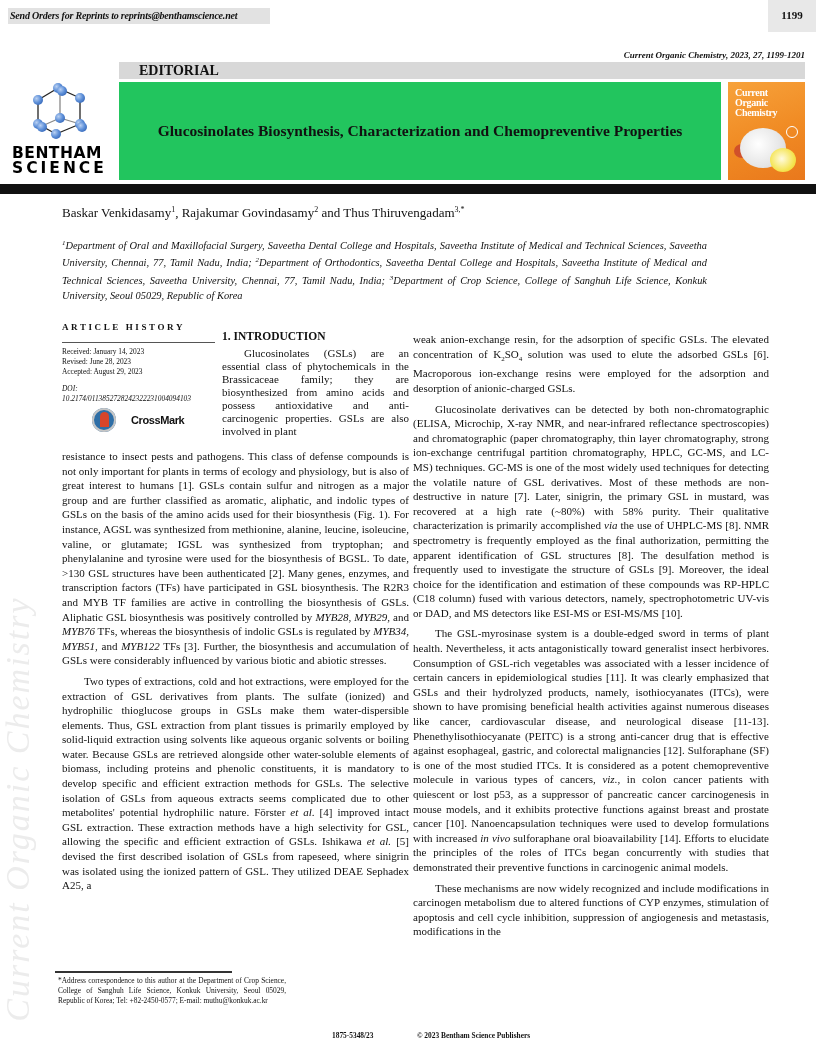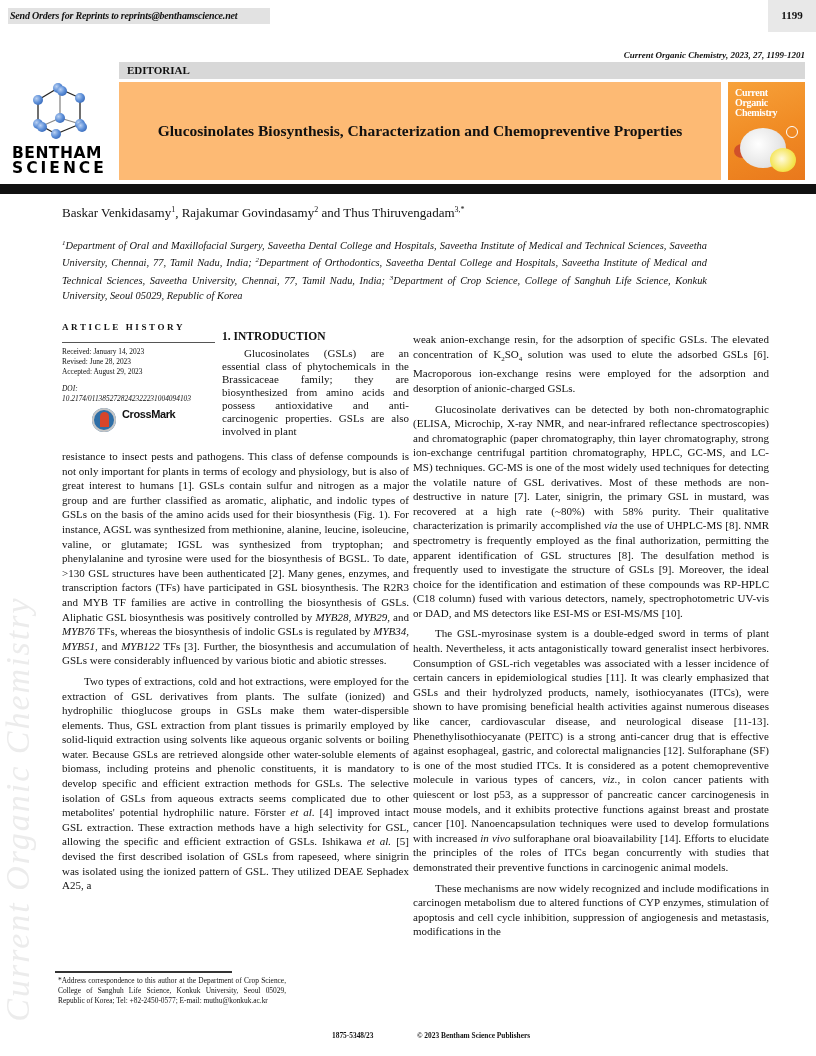--- a/index.html
+++ b/index.html
@@ -16,24 +16,24 @@
   .pagenum {
     left: 768px; top: 0px; width: 48px; height: 32px; background: #e8e8e8;
     font-size: 11px; font-weight: bold; line-height: 30px; text-align: center;
   }
   .journal-line {
     left: 300px; top: 50px; width: 505px; text-align: right;
     font-size: 9px; font-style: italic; font-weight: bold;
   }
   .editorial-bar {
     left: 119px; top: 62px; width: 686px; height: 17px; background: #d8d8d8;
-    font-size: 11px; font-weight: bold; line-height: 17px; padding-left: 8px; box-sizing: border-box;
+    font-size: 14px; font-weight: bold; line-height: 17px; padding-left: 20px; box-sizing: border-box;
   }
   .title-box {
-    left: 119px; top: 82px; width: 602px; height: 98px; background: #fdba74;
+    left: 119px; top: 82px; width: 602px; height: 98px; background: #22c55e;
     display: flex; align-items: center; justify-content: center;
     font-size: 15.5px; font-weight: bold; box-sizing: border-box; padding: 0 8px;
   }
   .cover {
     left: 728px; top: 82px; width: 77px; height: 98px;
     background: linear-gradient(160deg, #f7a23b 0%, #f08a23 55%, #e9781c 100%);
     overflow: hidden;
   }
   .cover .ct {
     position: absolute; left: 7px; top: 6px; font-family: Liberation Serif, serif;
@@ -55,21 +55,21 @@
     left: 62px; top: 236px; width: 645px; font-size: 10.4px; font-style: italic; line-height: 15px;
     text-align: justify;
   }
   .affil sup { font-size: 7px; }
   .hist-head {
     left: 62px; top: 322px; width: 153px; font-size: 9px; font-weight: bold; letter-spacing: 2.6px;
     border-bottom: 1px solid #555; padding-bottom: 10px;
   }
   .hist-dates { left: 62px; top: 347px; font-size: 7.4px; line-height: 10px; }
   .doi { left: 62px; top: 384px; font-size: 7.4px; font-style: italic; line-height: 10px; }
-  .crossmark { left: 92px; top: 408px; display: flex; align-items: flex-start; gap: 6px; }
+  .crossmark { left: 92px; top: 408px; display: flex; align-items: center; gap: 15px; }
   .cm-circle {
     width: 24px; height: 24px; border-radius: 50%; background: #2e6ea6; position: relative;
     box-shadow: 0 0 0 2px #c6c6c6 inset;
   }
   .cm-inner {
     position: absolute; left: 8px; top: 4px; width: 9px; height: 15px; background: #d8452a;
     border-radius: 5px 5px 0 0;
   }
   .cm-label { font-size: 11px; font-weight: bold; font-family: "Liberation Sans", sans-serif; letter-spacing: -0.4px; }
   .intro-head { left: 222px; top: 330px; font-size: 11.5px; font-weight: bold; }

